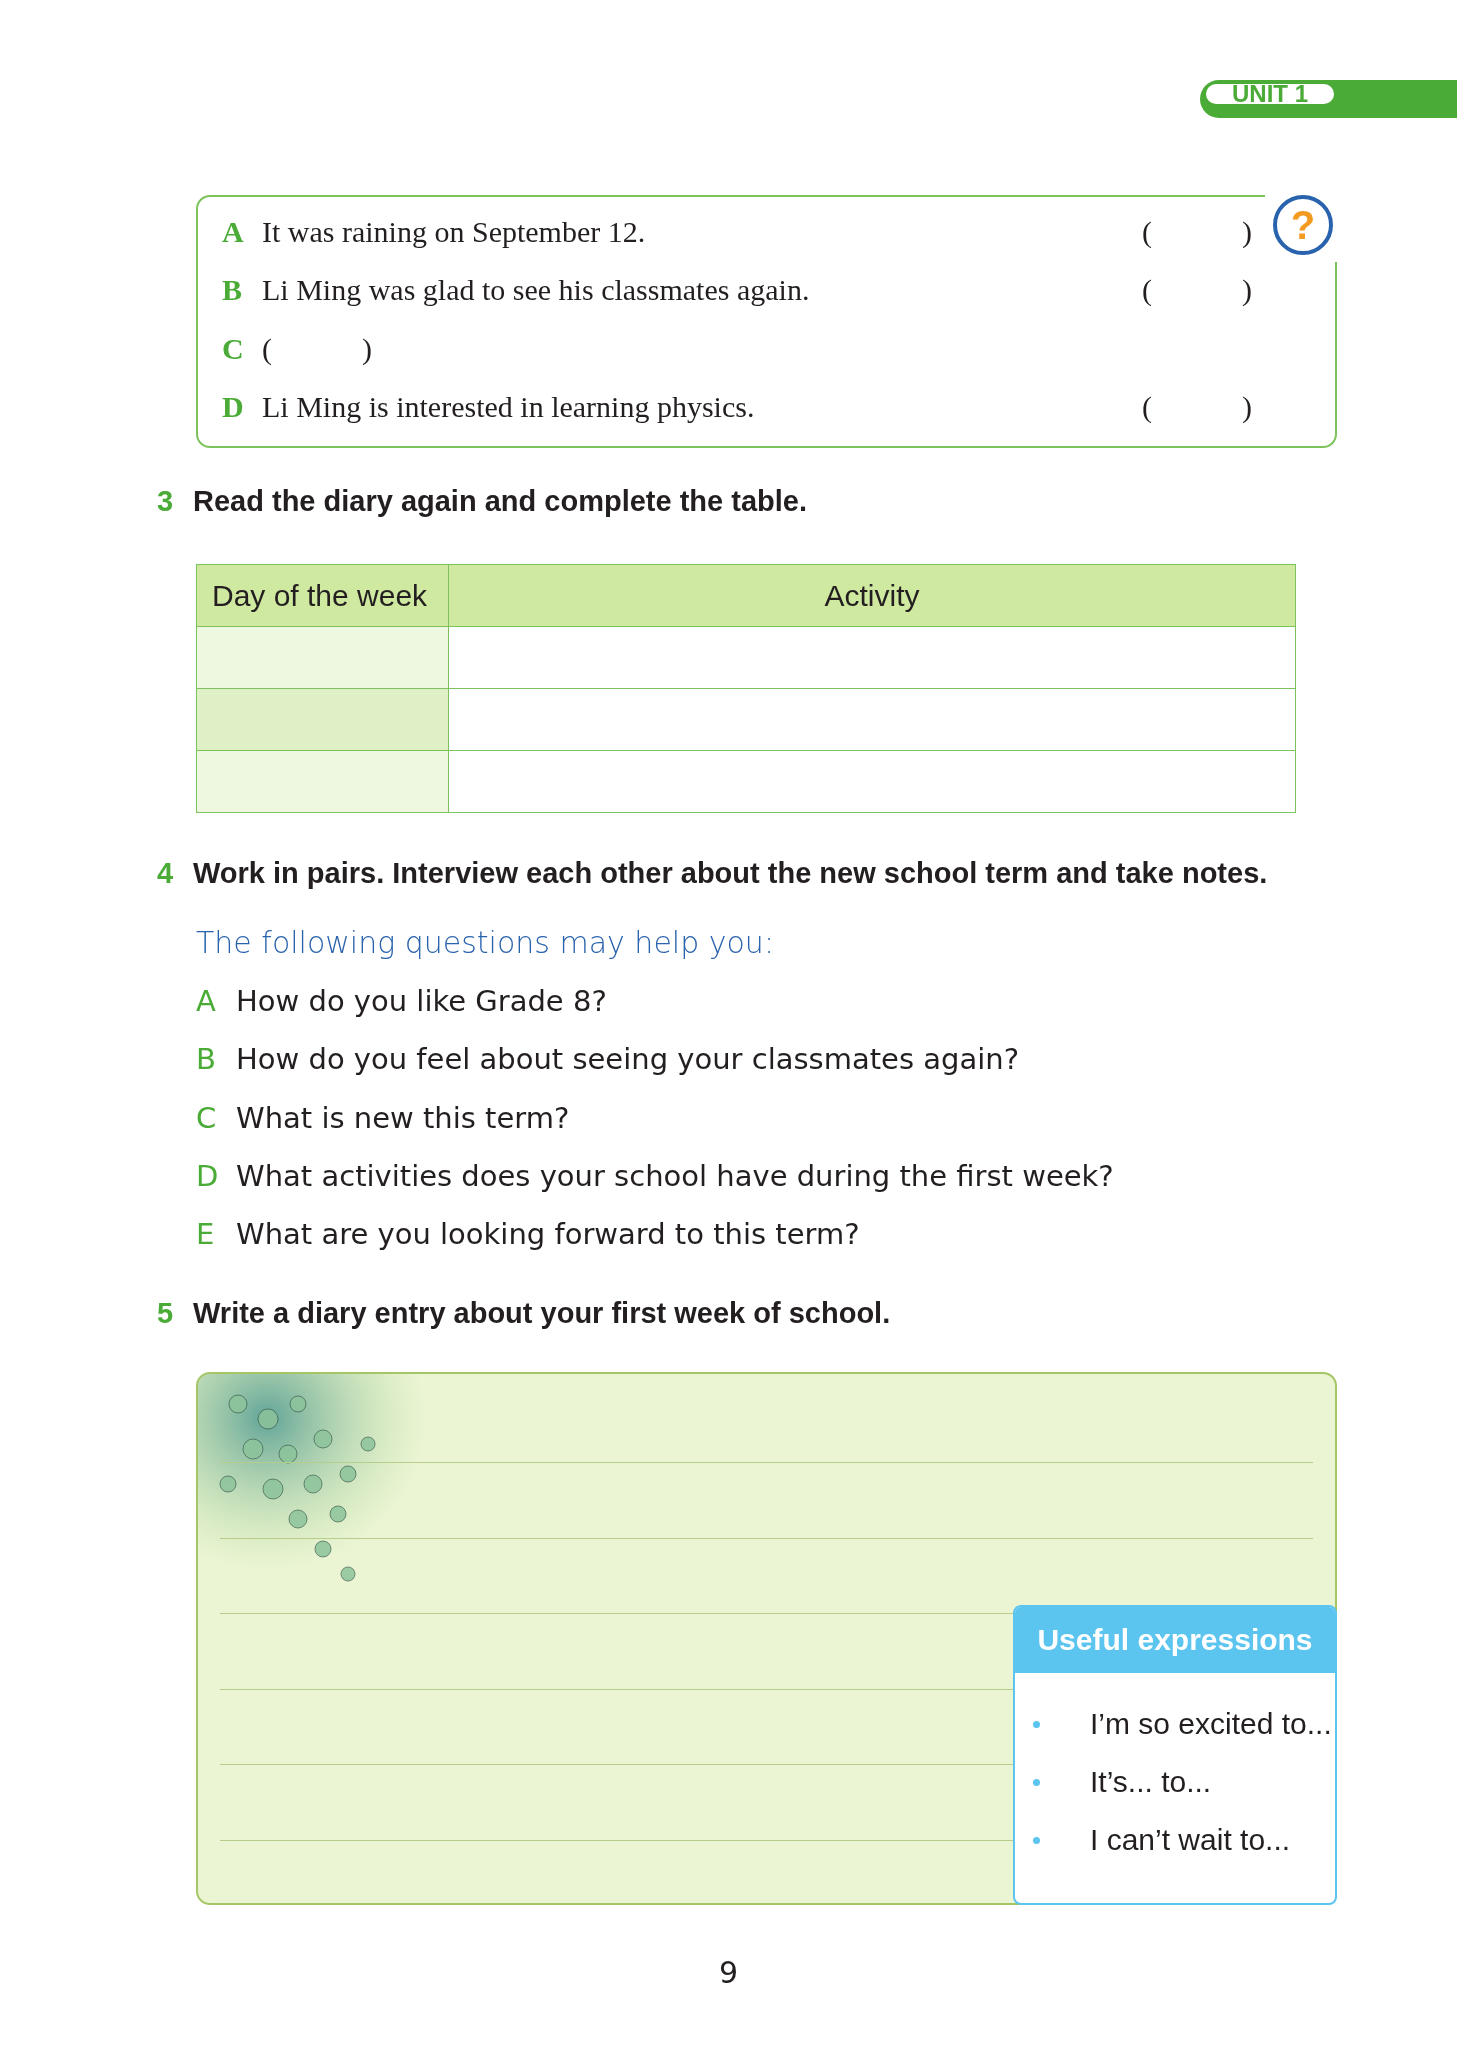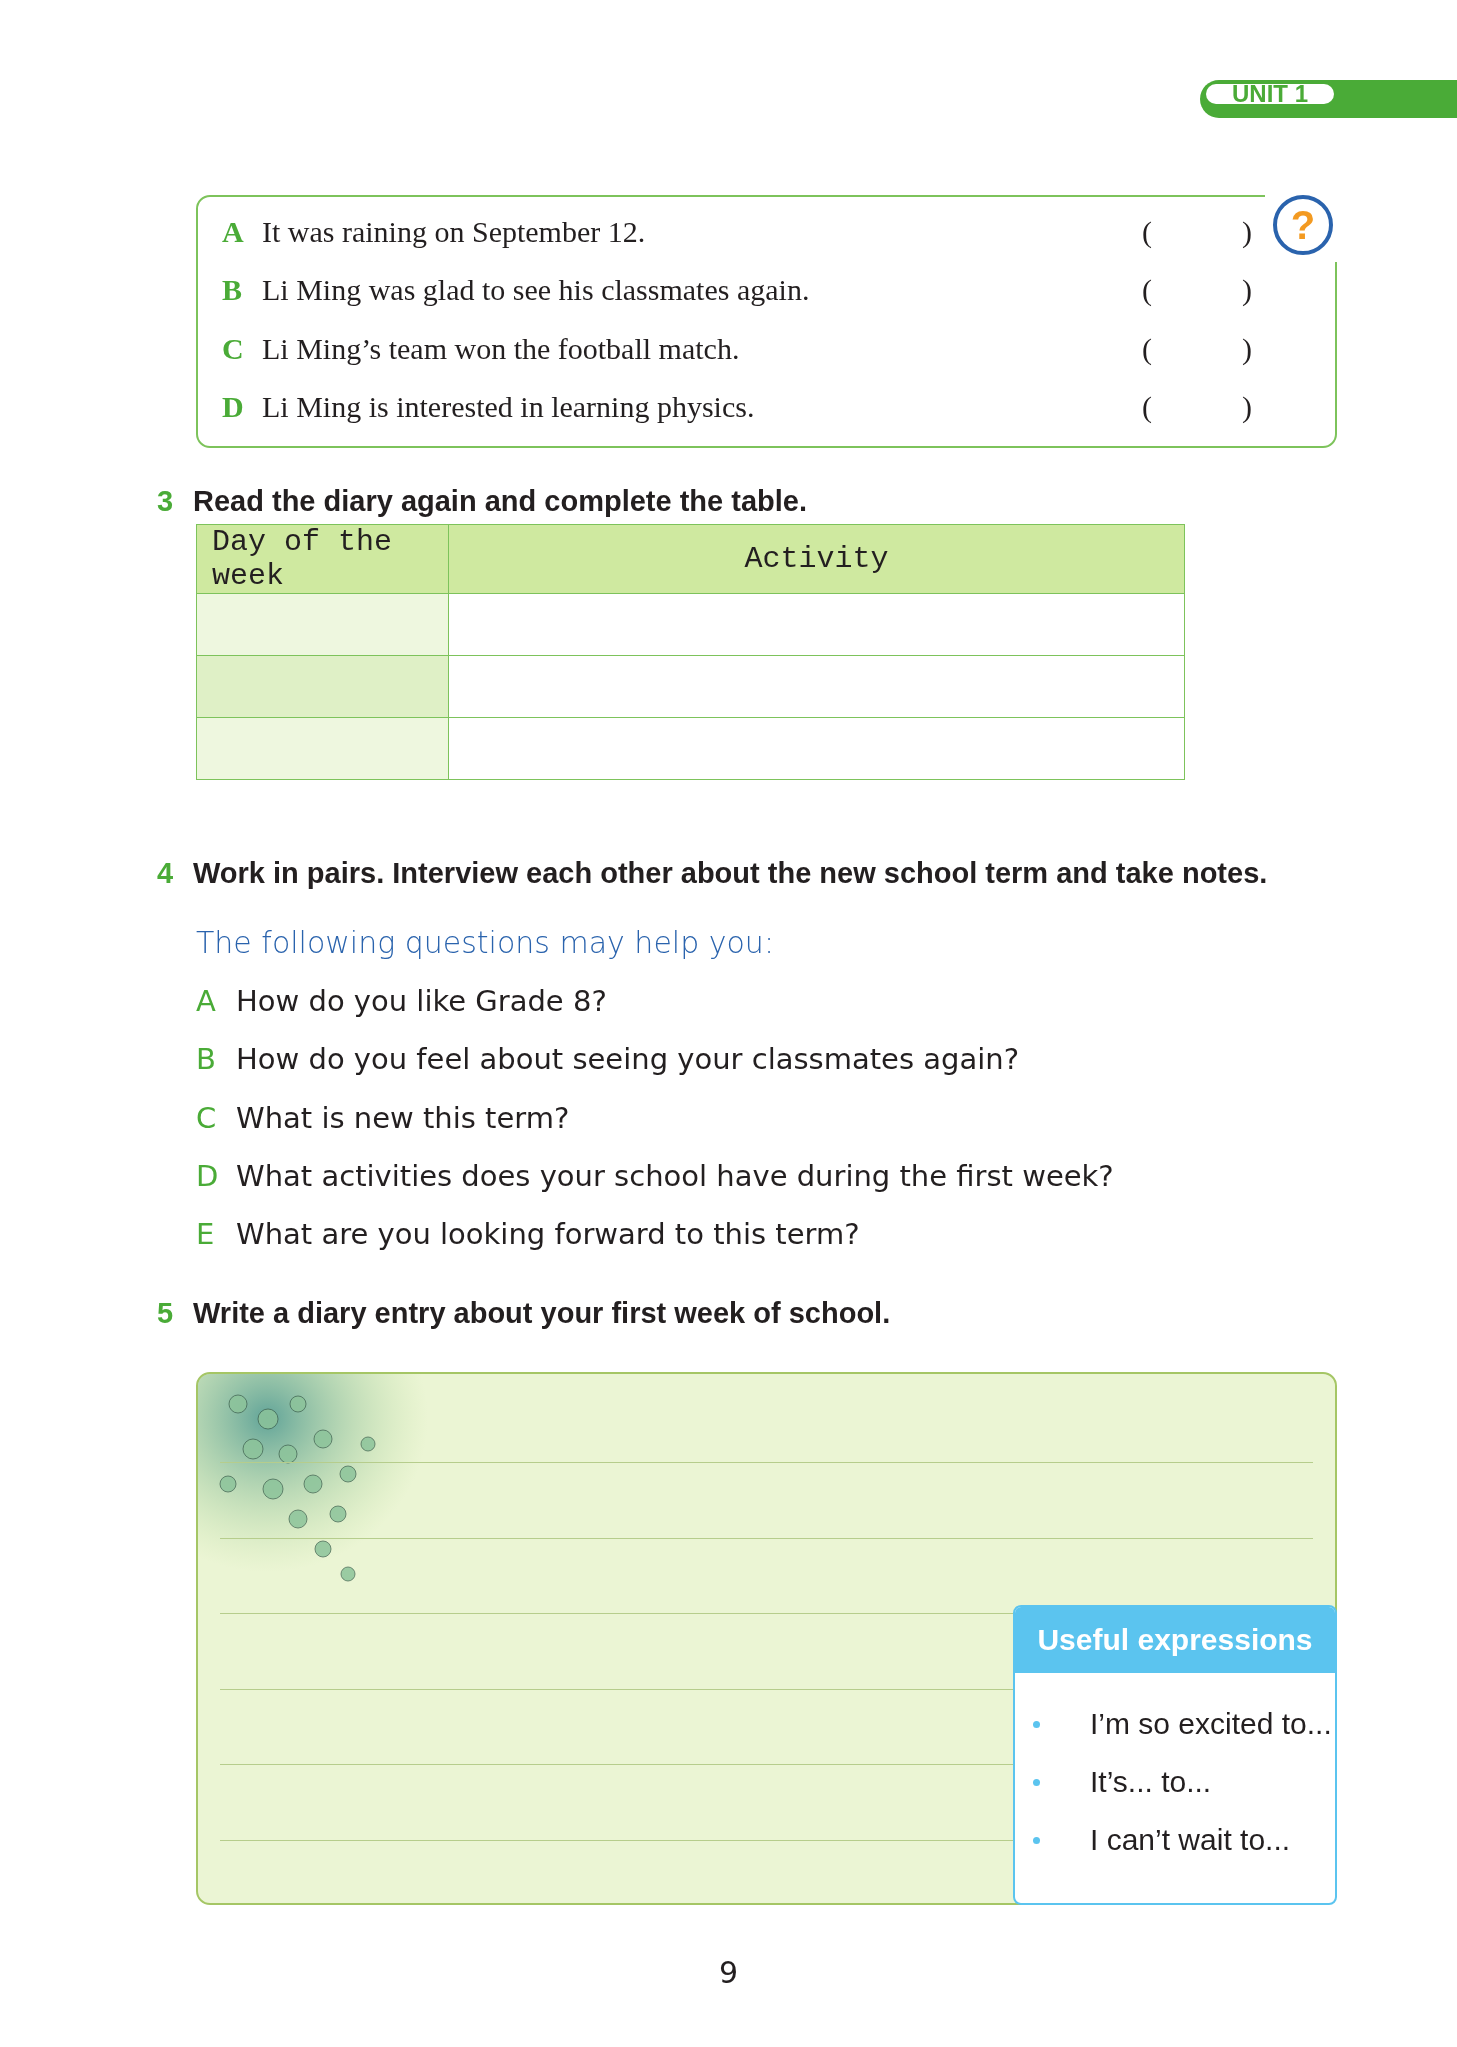--- a/index.html
+++ b/index.html
@@ -23,21 +23,21 @@
             font-family:"Liberation Serif", serif; font-size:30px; }
   .tf-letter { color:#4aab37; font-weight:bold; width:40px; }
   .tf-text { flex:1; }
   .tf-paren { width:110px; display:flex; justify-content:space-between; }
 
   
   .sec { left:157px; display:flex; align-items:baseline; font-size:29px; font-weight:bold; font-family:"Liberation Sans", sans-serif; }
   .sec-num { color:#4aab37; width:36px; }
 
   
-  .tbl { left:196px; top:524px; width:989px; border-collapse:collapse; font-family:Liberation Mono, monospace; }
+  .tbl { left:196px; top:564px; width:1100px; border-collapse:collapse; font-family:Liberation Sans, sans-serif; }
   .tbl td, .tbl th { border:1.5px solid #7dc35b; height:61px; padding:0; }
   .tbl th { background:#cfe9a0; font-weight:normal; font-size:30px; color:#231f20; }
   .tbl th.c1 { width:252px; text-align:left; padding-left:15px; box-sizing:border-box; }
   .tbl td.c1 { background:#eef7df; }
   .tbl tr.alt td.c1 { background:#dff0c6; }
 
   
   .hint { left:196px; top:925px; font-size:30px; color:#2a63ad; font-family:"DejaVu Sans", sans-serif; font-weight:300; }
   .q-row { left:196px; display:flex; font-size:29px; font-family:"DejaVu Sans", sans-serif; }
   .q-letter { color:#4aab37; width:40px; }
@@ -76,21 +76,20 @@
 <div class="abs tf-row" style="top:270px">
   <span class="tf-letter">B</span>
   <span class="tf-text">Li Ming was glad to see his classmates again.</span>
   <span class="tf-paren">
       <span>(</span>
       <span>)</span>
     </span>
 </div>
 <div class="abs tf-row" style="top:329px">
   <span class="tf-letter">C</span>
-  <span class="tf-text">Li Ming’s team won the football match.</span>
   <span class="tf-paren">
       <span>(</span>
       <span>)</span>
     </span>
 </div>
 <div class="abs tf-row" style="top:387px">
   <span class="tf-letter">D</span>
   <span class="tf-text">Li Ming is interested in learning physics.</span>
   <span class="tf-paren">
       <span>(</span>

